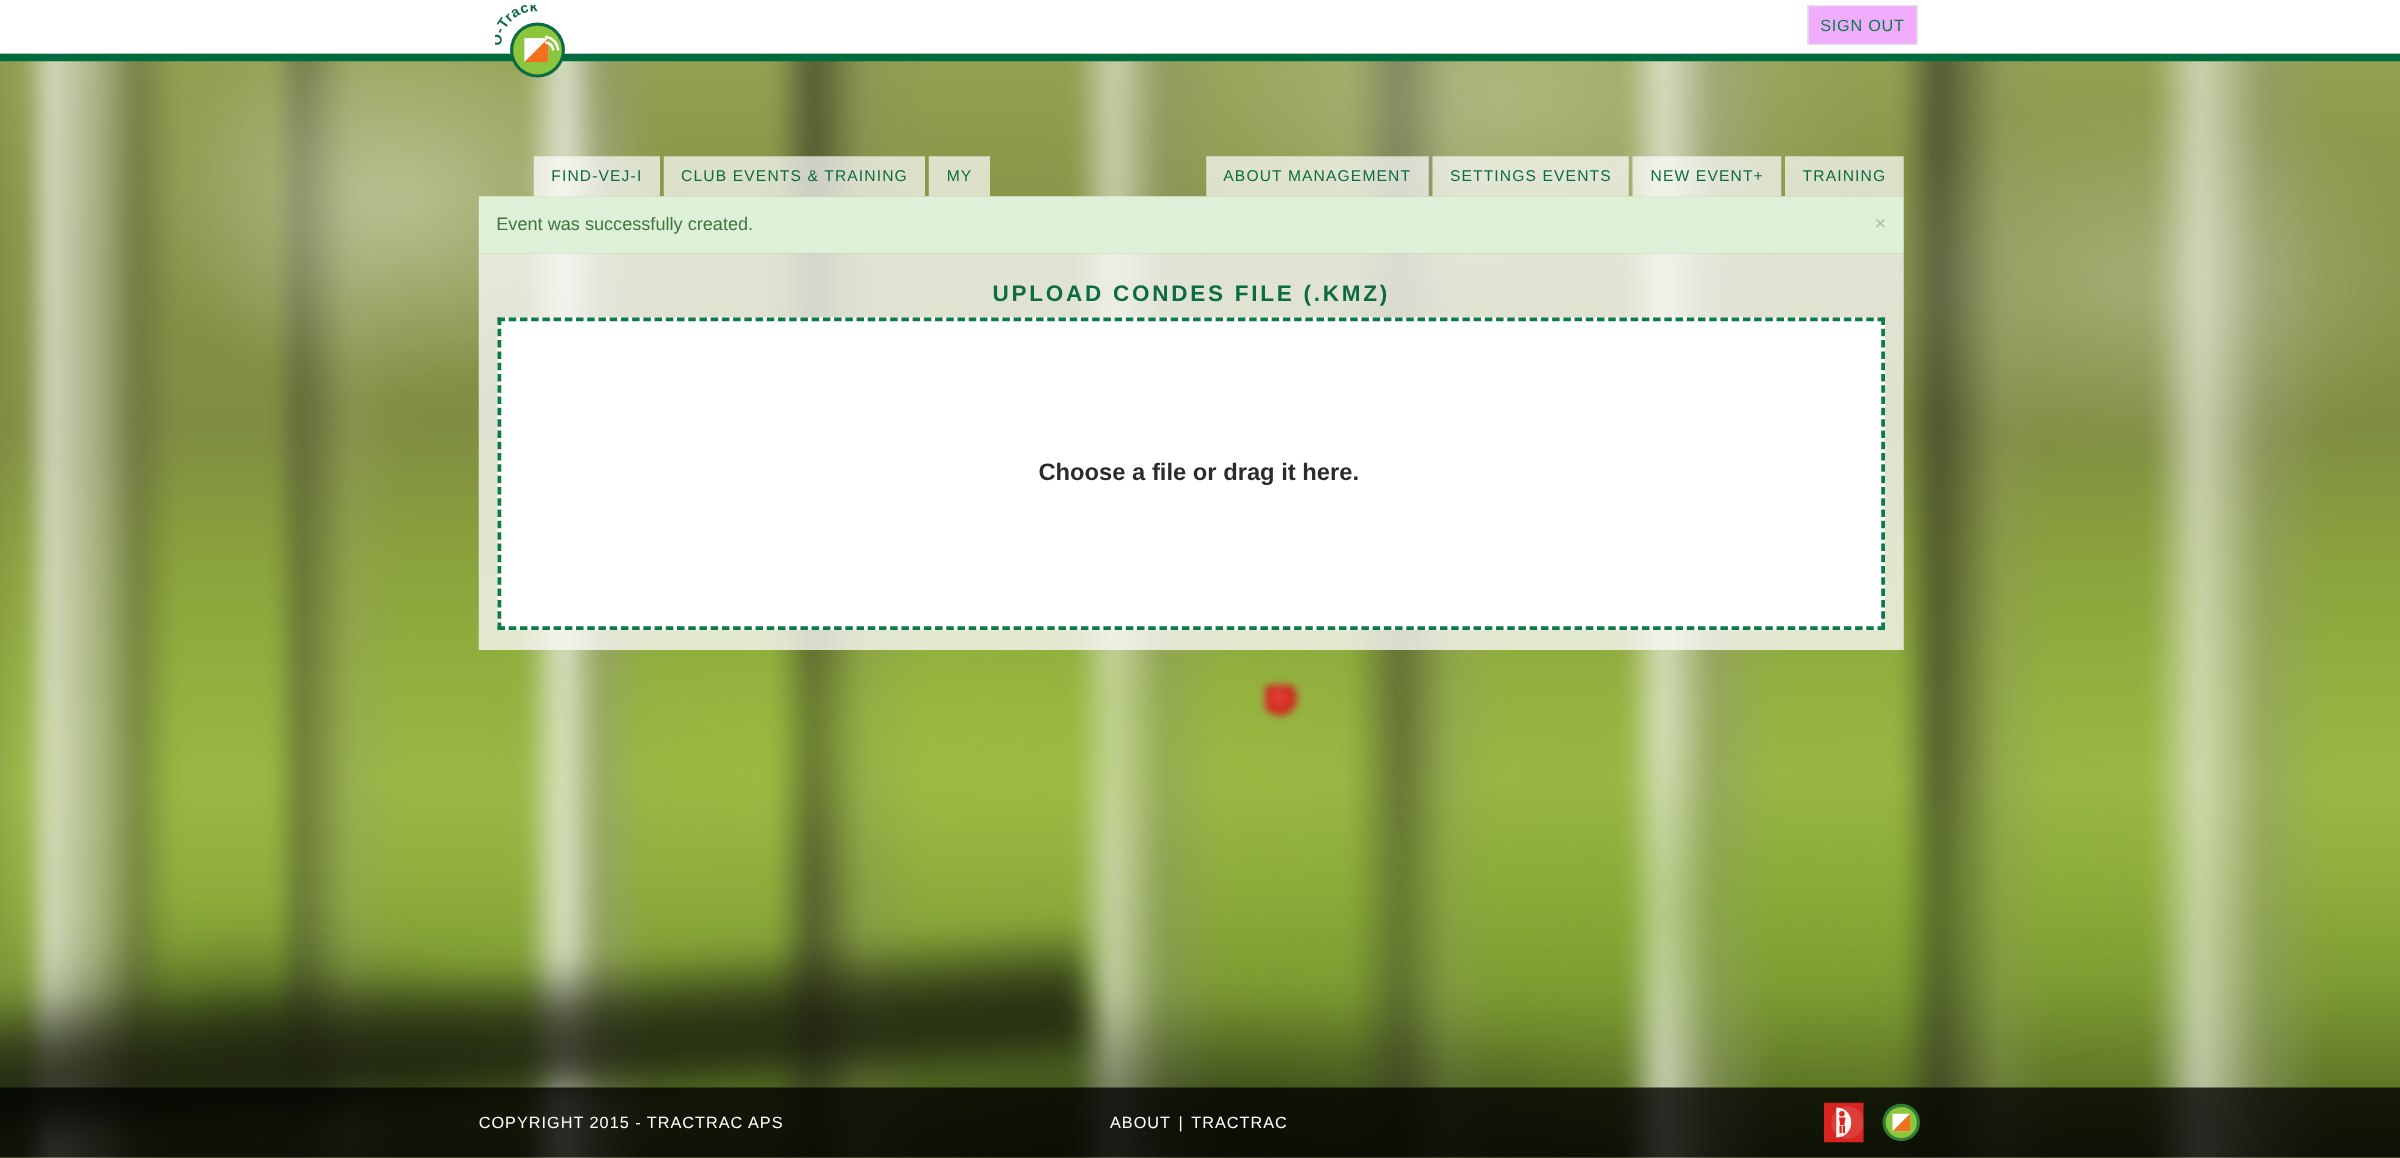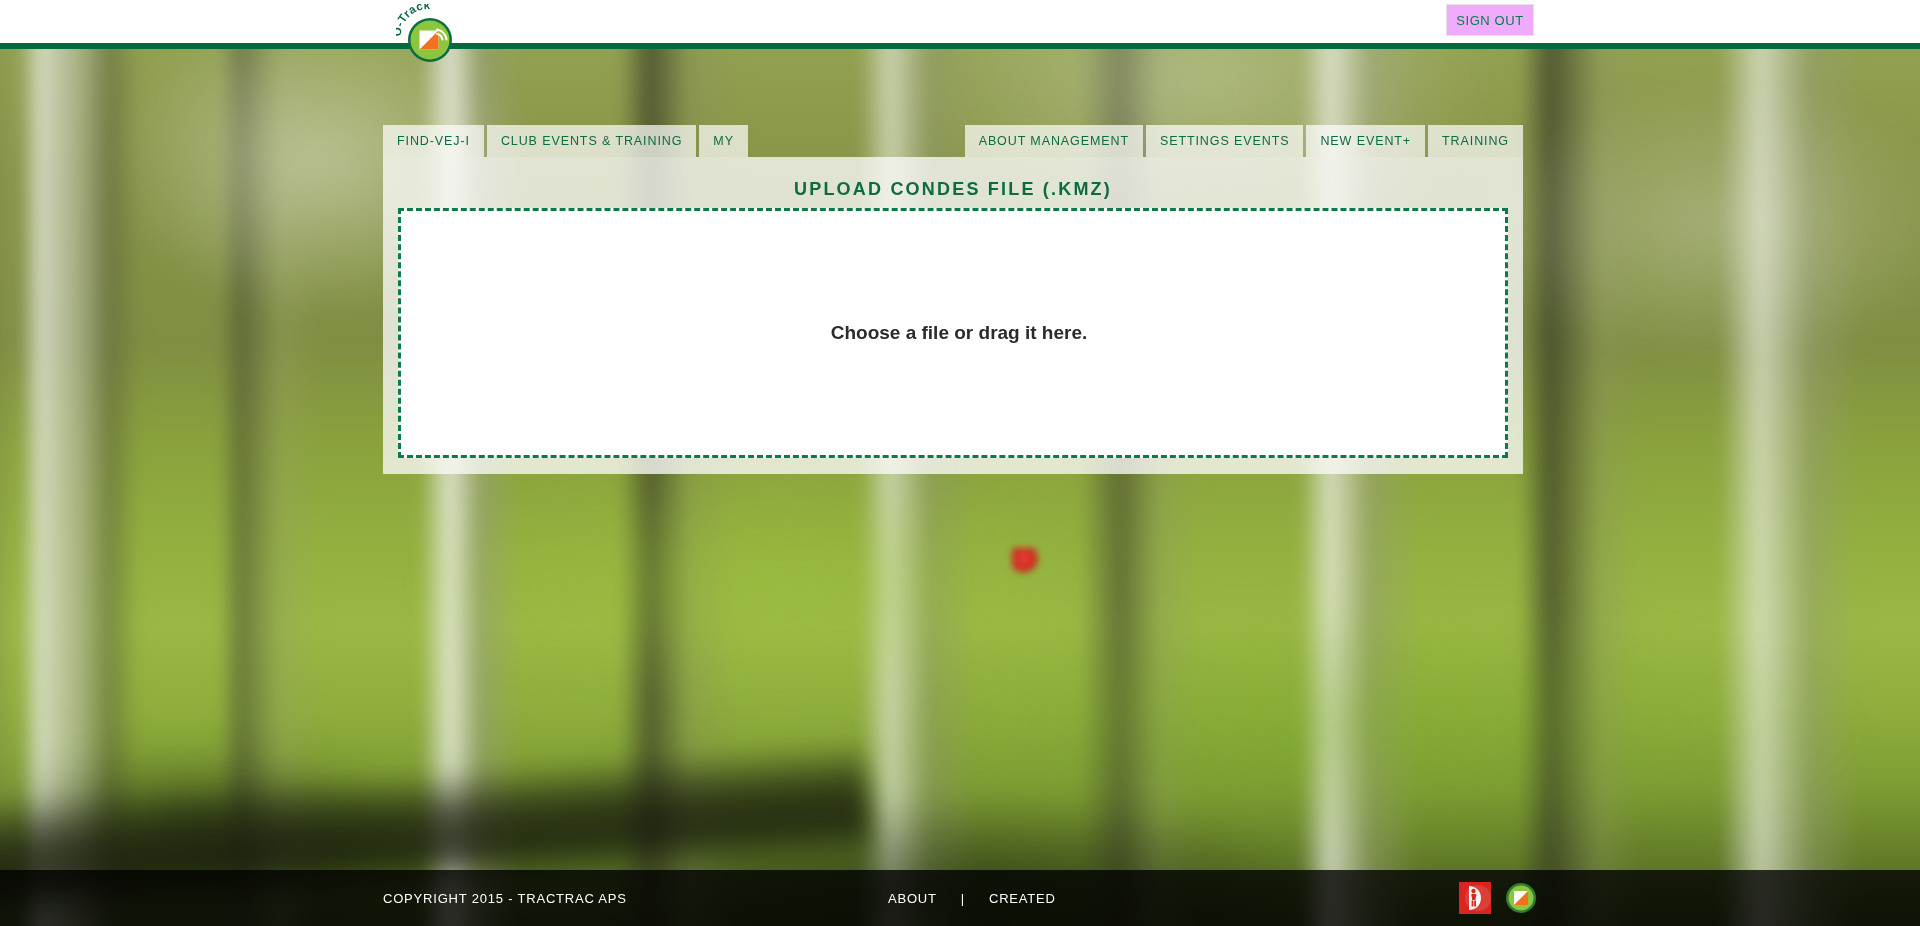--- a/index.html
+++ b/index.html
@@ -162,20 +162,21 @@
     width: 1140px;
     z-index: 10;
   }
 
   
   #nav-row {
     position: relative;
     height: 32px;
     display: flex;
     align-items: center;
+    margin-left: 44px;
   }
   .nav-group { display: flex; gap: 3px; }
   .nav-group.right { margin-left: auto; }
   .nav-tab {
     height: 32px;
     padding: 0 14px;
     background: rgba(255,255,255,0.70);
     color: #0d6b43;
     font-size: 12.5px;
     letter-spacing: 0.9px;
@@ -253,21 +254,21 @@
   .footer-text {
     position: absolute;
     top: 50%;
     transform: translateY(-50%);
     color: #ffffff;
     font-size: 13px;
     letter-spacing: 0.8px;
     white-space: nowrap;
   }
   #footer-copyright { left: 383px; }
-  #footer-links { left: 888px; display: flex; gap: 24px; align-items: flex-start; }
+  #footer-links { left: 888px; display: flex; gap: 6px; align-items: flex-start; }
   #footer-links span { cursor: pointer; }
   #footer-sep { cursor: default; }
   #footer-icons {
     position: absolute;
     right: 383px; top: 50%;
     transform: translateY(-50%);
     display: flex;
     gap: 14px;
     align-items: center;
   }
@@ -339,37 +340,41 @@
       </div>
       <div class="nav-tab">
         <span>NEW EVENT+</span>
       </div>
       <div class="nav-tab">
         <span>TRAINING</span>
       </div>
     </div>
   </div>
 
+  <div id="alert">
+    <span id="alert-text">Event was successfully created.</span>
+    <span id="alert-close">×</span>
+  </div>
 
   <div id="upload-panel">
     <div id="upload-title">UPLOAD CONDES FILE (.KMZ)</div>
     <div id="dropzone">
       <span id="dropzone-text">Choose a file or drag it here.</span>
     </div>
   </div>
 
 </div>
 
 <div id="footer">
   <div id="footer-inner">
     <div class="footer-text" id="footer-copyright">COPYRIGHT 2015 - TRACTRAC APS</div>
     <div class="footer-text" id="footer-links">
       <span>ABOUT</span>
       <span id="footer-sep">|</span>
-      <span>CREATED</span>
+      <span>TRACTRAC</span>
     </div>
     <div id="footer-icons">
       <div class="footer-icon">
         <svg viewBox="0 0 32 32" width="32" height="32" aria-hidden="true">
           <rect x="0" y="0" width="32" height="32" fill="#d8251f"></rect>
           <circle cx="19" cy="16" r="13" fill="#ffffff" opacity="0.12"></circle>
           <path d="M 16,2 A 14,14 0 0 1 16,30 Z" fill="#ffffff" opacity="0.0"></path>
           <g fill="#ffffff">
             <path d="M 10,4 C 17,4 22,9 22,16 C 22,23 17,28 10,28 Z" opacity="0.95"></path>
           </g>

